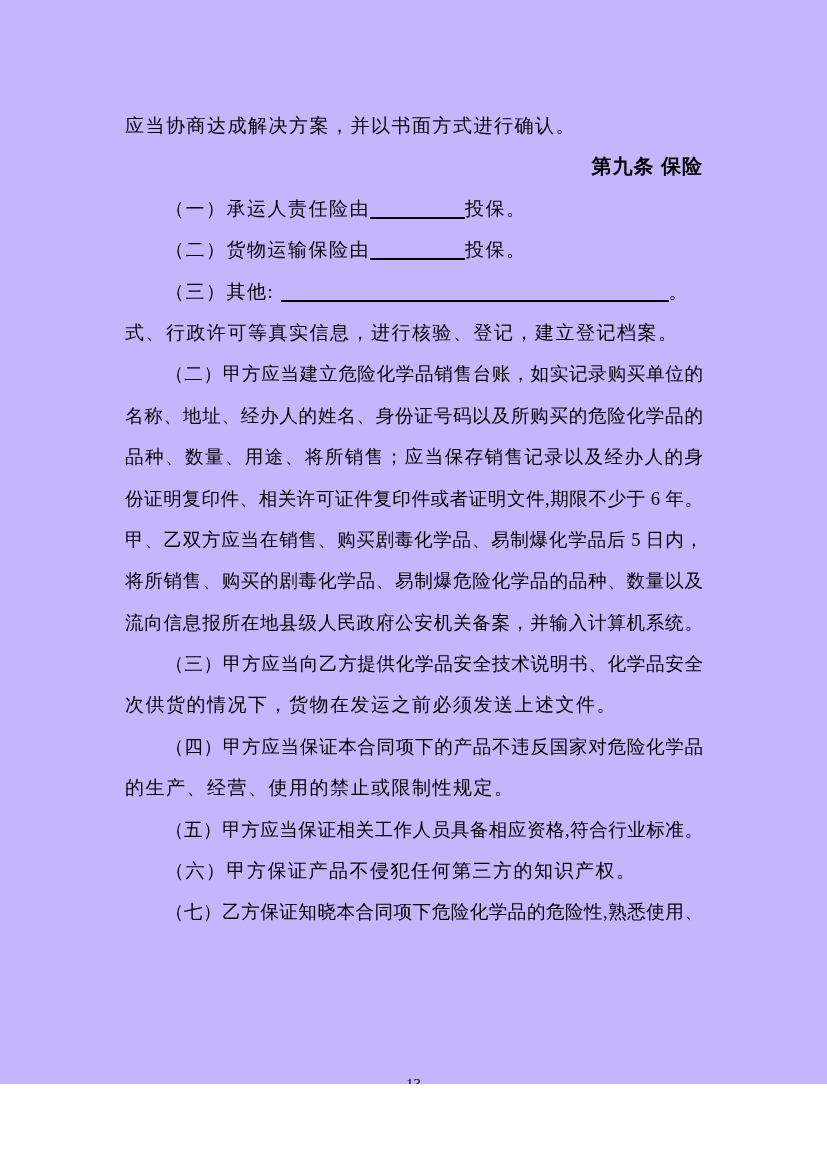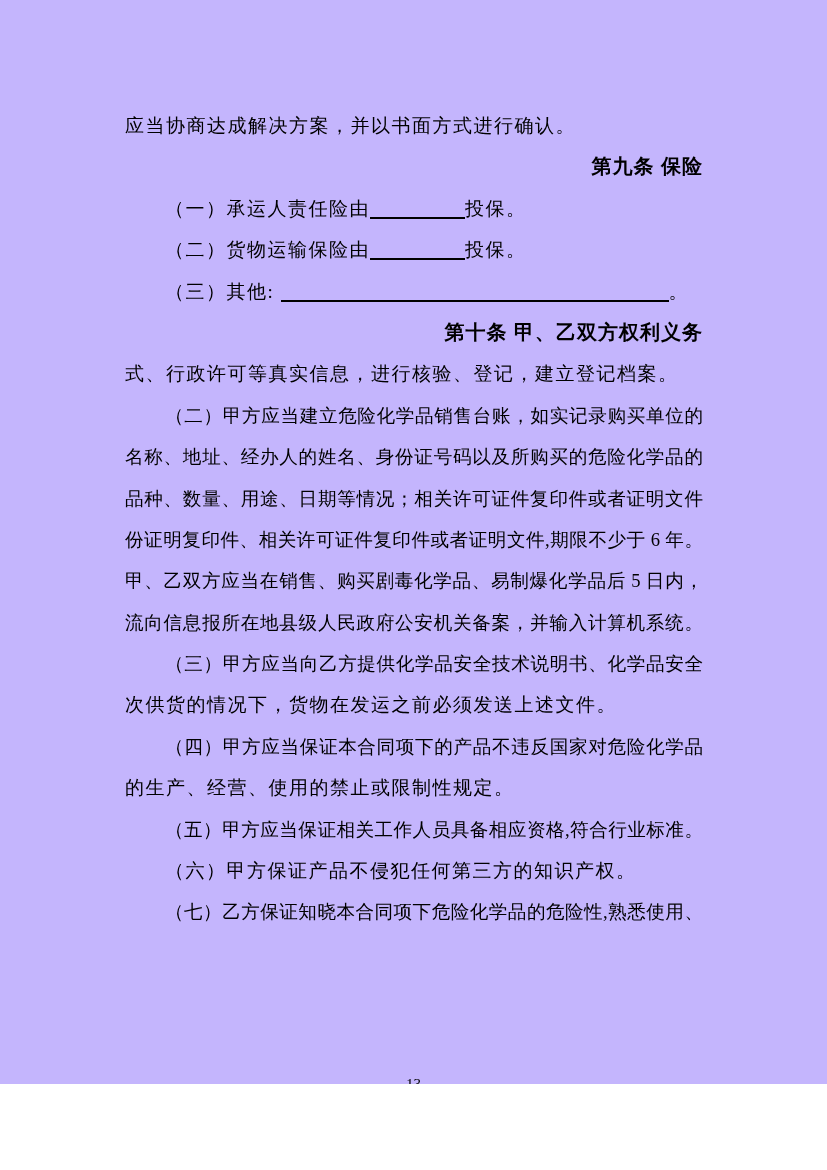--- a/index.html
+++ b/index.html
@@ -68,28 +68,28 @@
     <div class="line">应当协商达成解决方案，并以书面方式进行确认。</div>
 
     <div class="line indent heading">第九条 保险</div>
 
     <div class="line indent"><span>（一）承运人责任险由</span><span class="blank blank-sm"></span><span>投保。</span></div>
 
     <div class="line indent"><span>（二）货物运输保险由</span><span class="blank blank-sm"></span><span>投保。</span></div>
 
     <div class="line indent"><span>（三）其他: </span><span class="blank blank-lg"></span><span>。</span></div>
 
-    <div class="line indent heading">第十条 甲、乙双方权利义务</div>
 
     <div class="line">式、行政许可等真实信息，进行核验、登记，建立登记档案。</div>
     <div class="line indent just">（二）甲方应当建立危险化学品销售台账，如实记录购买单位的</div>
     <div class="line just">名称、地址、经办人的姓名、身份证号码以及所购买的危险化学品的</div>
-    <div class="line just">品种、数量、用途、日期等情况；相关许可证件复印件或者证明文件</div>
+    <div class="line just">品种、数量、用途、将所销售；应当保存销售记录以及经办人的身</div>
     <div class="line just">份证明复印件、相关许可证件复印件或者证明文件,期限不少于 6 年。</div>
     <div class="line just">甲、乙双方应当在销售、购买剧毒化学品、易制爆化学品后 5 日内，</div>
+    <div class="line just">将所销售、购买的剧毒化学品、易制爆危险化学品的品种、数量以及</div>
     <div class="line just">流向信息报所在地县级人民政府公安机关备案，并输入计算机系统。</div>
     <div class="line indent just">（三）甲方应当向乙方提供化学品安全技术说明书、化学品安全</div>
     <div class="line">次供货的情况下，货物在发运之前必须发送上述文件。</div>
     <div class="line indent just">（四）甲方应当保证本合同项下的产品不违反国家对危险化学品</div>
     <div class="line">的生产、经营、使用的禁止或限制性规定。</div>
     <div class="line indent just">（五）甲方应当保证相关工作人员具备相应资格,符合行业标准。</div>
     <div class="line indent">（六）甲方保证产品不侵犯任何第三方的知识产权。</div>
     <div class="line indent just">（七）乙方保证知晓本合同项下危险化学品的危险性,熟悉使用、</div>
 
   </div>

